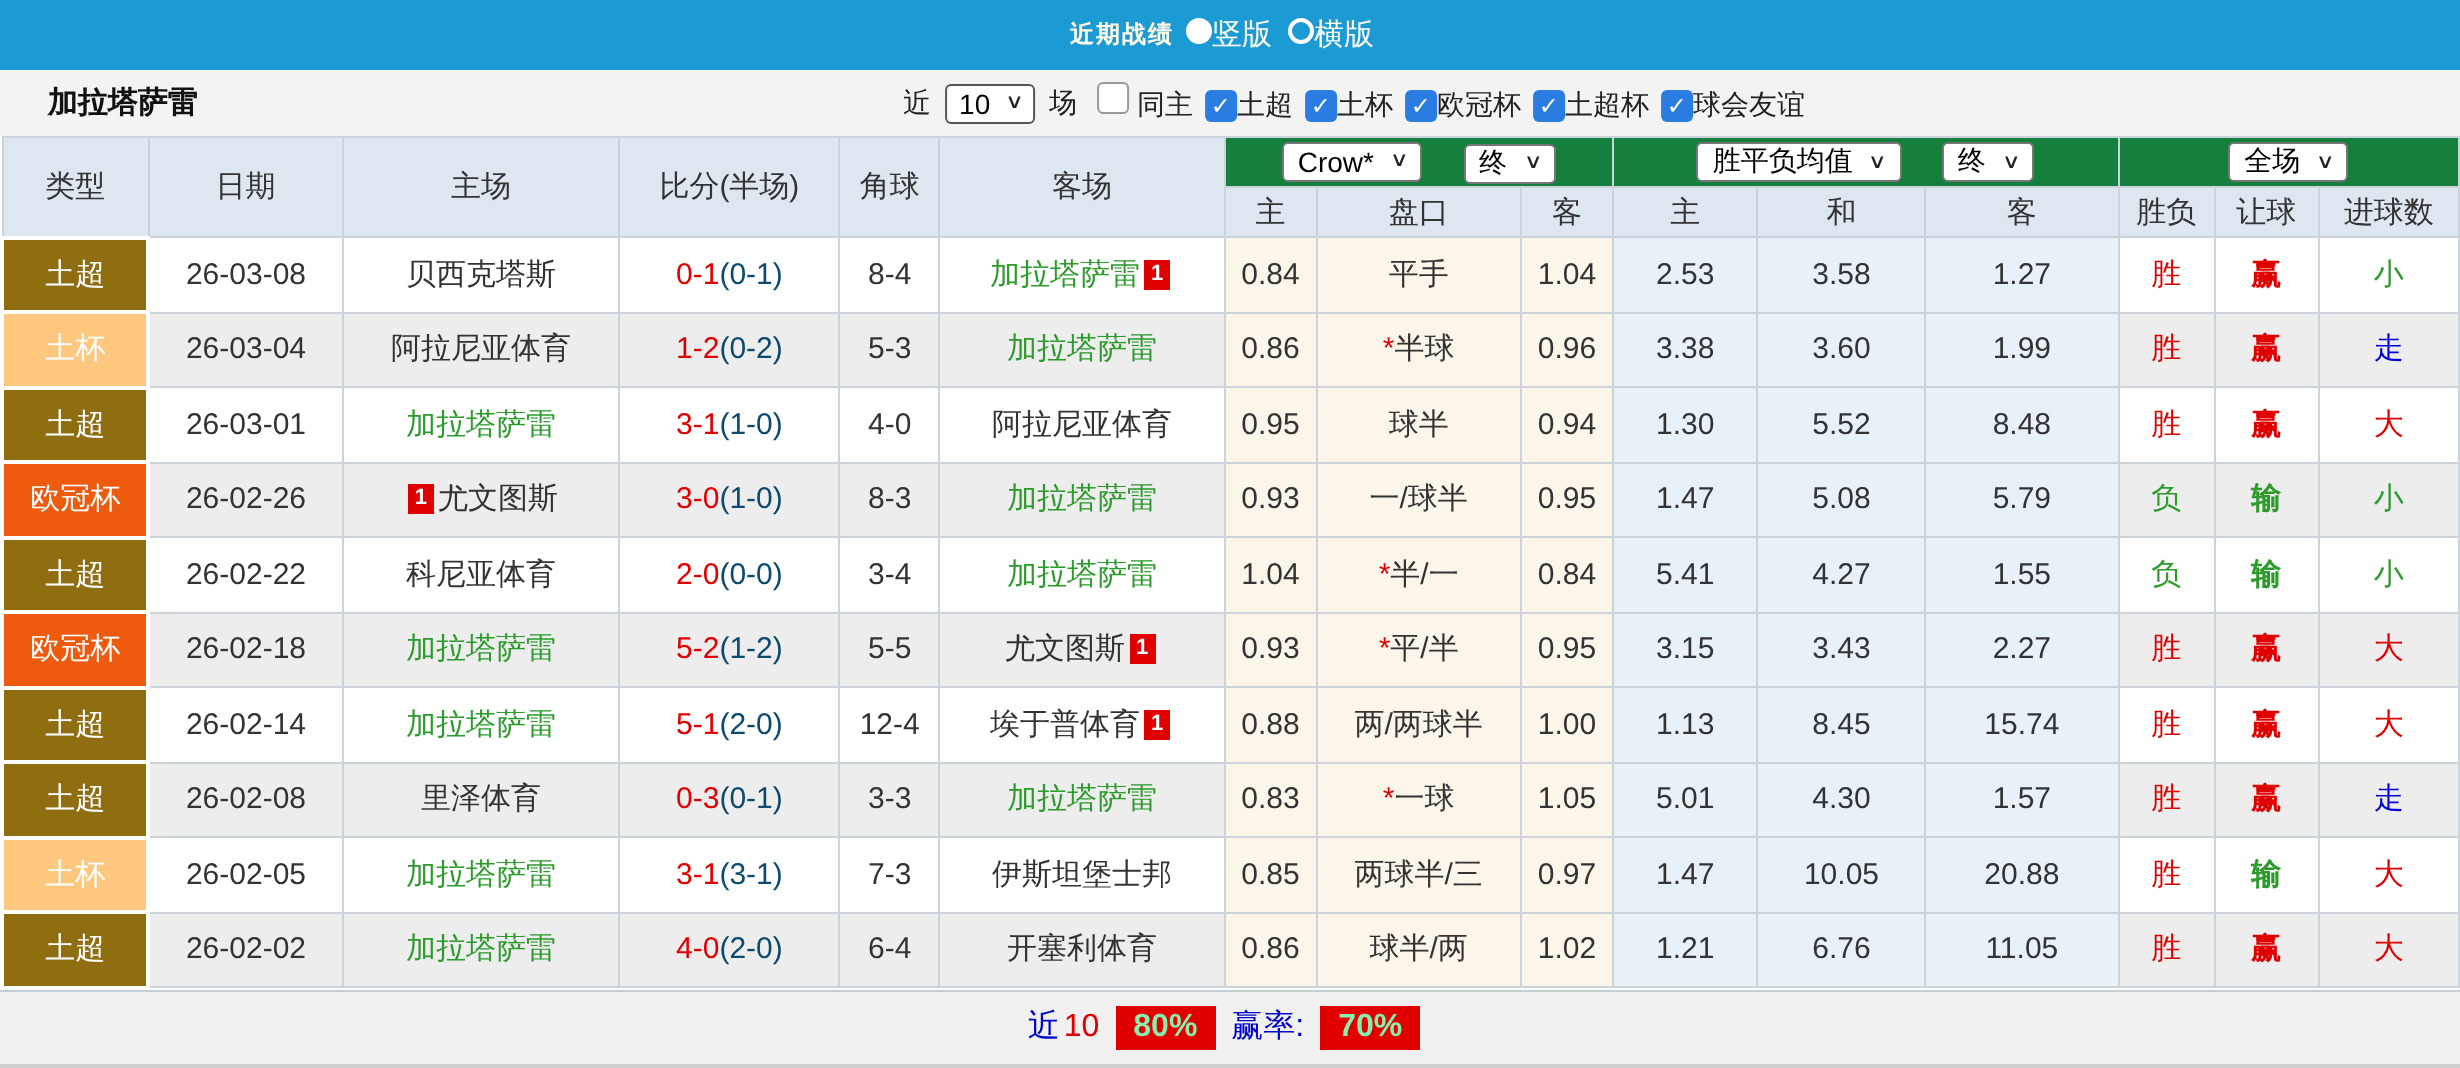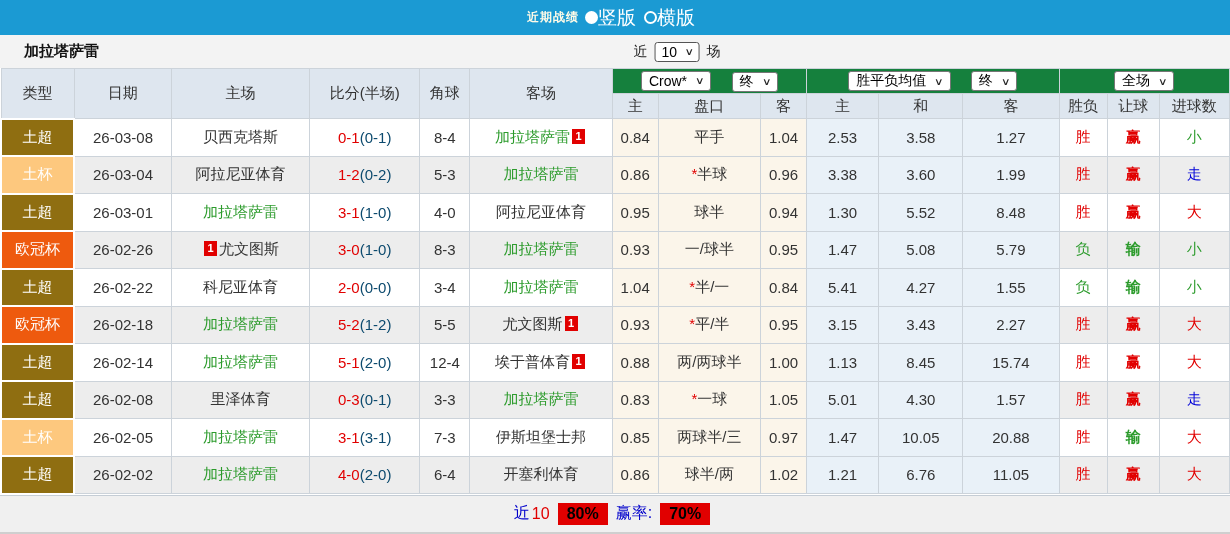--- a/index.html
+++ b/index.html
@@ -13,21 +13,21 @@
 
   
   .titlebar {
     height: 35px; background: #1b9ad3; display: flex;
     align-items: center; justify-content: center; gap: 6px;
   }
   .titlebar .title { color: #fffbe8; font-size: 12px; font-weight: bold; letter-spacing: 1px; }
   .radio { width: 13px; height: 13px; border-radius: 50%; display: inline-block; flex: 0 0 auto; cursor: pointer; }
   .radio.sel { background: #ffffff; }
   .radio.unsel { background: transparent; border: 2px solid #ffffff; }
-  .radio-label { color: #ffffff; font-size: 19px; margin-right: 8px; text-align: center; }
+  .radio-label { color: #ffffff; font-size: 15px; margin-right: 8px; text-align: center; }
 
   
   .filterbar { height: 33px; background: #f3f3f3; position: relative; }
   .team-name {
     position: absolute; left: 24px; top: 0; height: 33px; display: flex;
     align-items: center; font-size: 15px; font-weight: bold; color: #111;
   }
   .filters {
     position: absolute; left: calc(50% + 62px); top: 0; height: 33px;
     transform: translateX(-50%); display: flex; align-items: center;
@@ -78,21 +78,21 @@
   td.c-bold { font-weight: bold; }
 
   
   .summary {
     height: 37px; background: #f0f0f0; border-top: 1px solid #c5cdd5;
     display: flex; align-items: center; justify-content: center;
     font-size: 16px; color: #0000cc; gap: 2px;
   }
   .summary .red-text { color: #e10000; }
   .rate-box {
-    background: #e10000; color: #000000; font-weight: bold; padding: 2px 9px;
+    background: #e10000; color: #86efac; font-weight: bold; padding: 2px 9px;
     margin: 0 6px; display: inline-block;
   }
 </style>
 </head>
 <body>
 
 <div class="container">
 
   <div class="titlebar">
     <span class="title">近期战绩</span>
@@ -101,20 +101,21 @@
 
   <div class="filterbar">
     <span class="team-name">加拉塔萨雷</span>
     <span class="filters">
       <span>近</span>
       <span class="mini-select">
         <span>10</span>
         <span class="chev">∨</span>
       </span>
       <span>场</span>
+      <span id="filter-checkboxes"><span class="cb unchecked"></span><span>同主</span><span class="cb checked"></span><span>土超</span><span class="cb checked"></span><span>土杯</span><span class="cb checked"></span><span>欧冠杯</span><span class="cb checked"></span><span>土超杯</span><span class="cb checked"></span><span>球会友谊</span></span>
     </span>
   </div>
 
   <table>
     <colgroup>
       <col style="width:73px">
         <col style="width:97px">
         <col style="width:138px">
       <col style="width:110px">
         <col style="width:50px">

